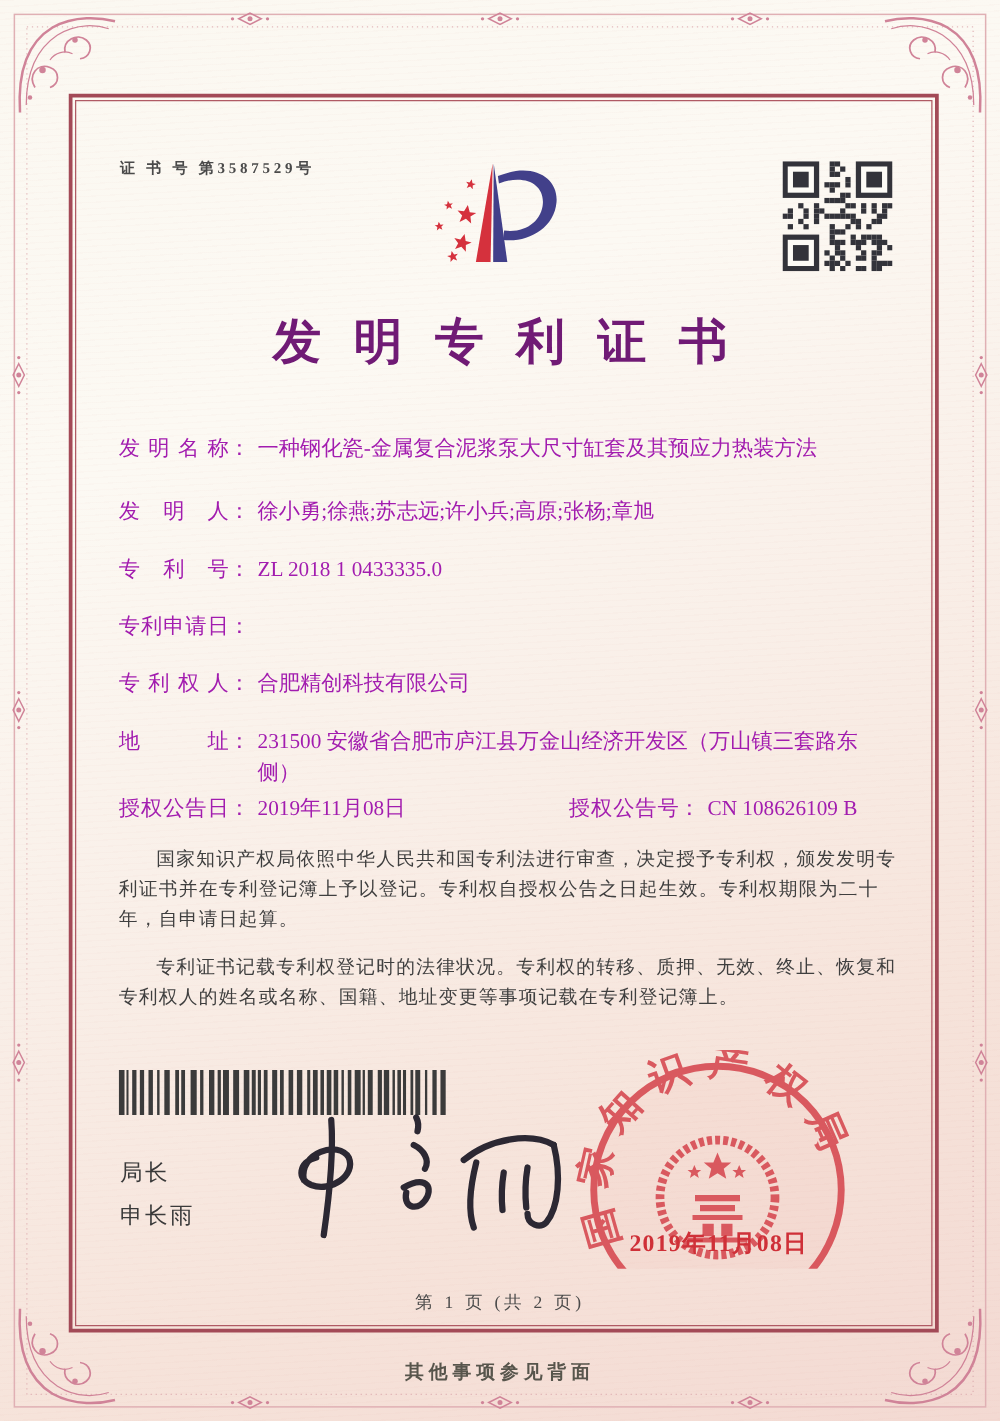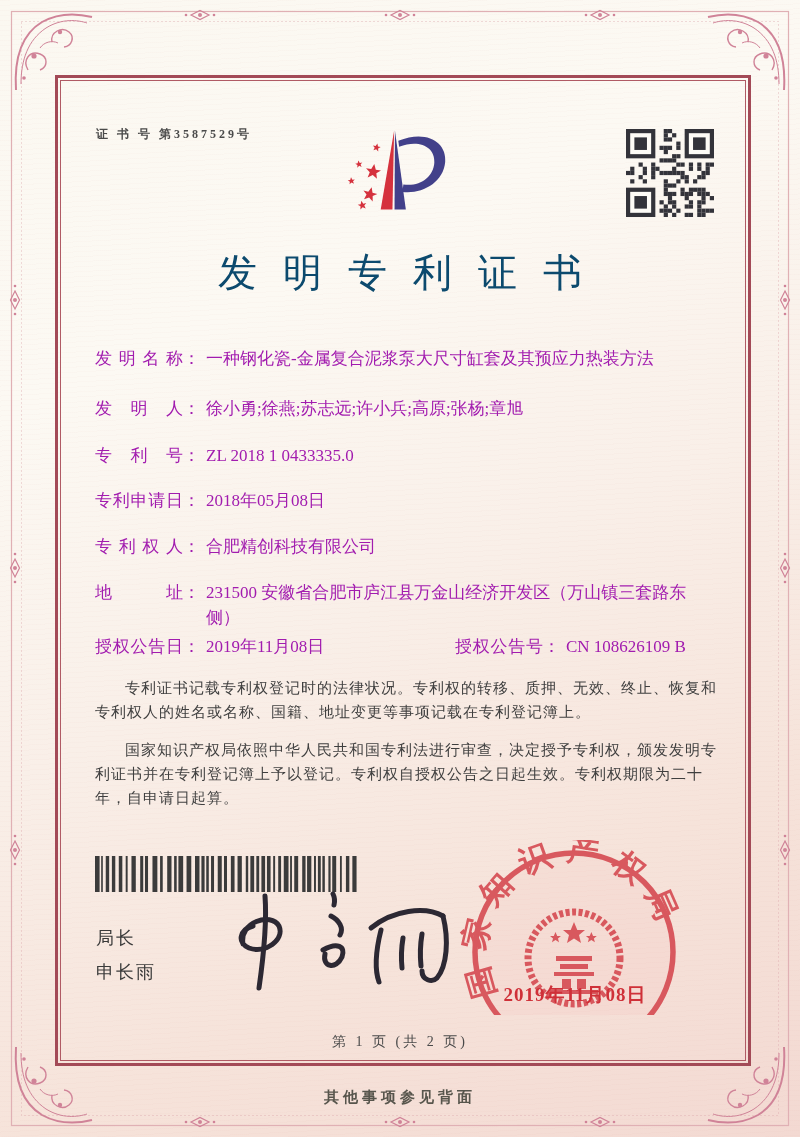--- a/index.html
+++ b/index.html
@@ -10,21 +10,21 @@
   }
   .texture{position:absolute;inset:0;pointer-events:none;opacity:.45;
     background:repeating-linear-gradient(177deg, rgba(213,146,138,.07) 0 1px, transparent 1px 5px);}
   .lace{position:absolute;inset:0;pointer-events:none;}
   .inner-frame{position:absolute;left:55px;top:75px;width:690px;height:985px;border:3px solid #a34a57;}
   .inner-frame::before{content:"";position:absolute;inset:2px;border:1px solid #b05a64;}
   .cert-no{position:absolute;left:96px;top:126px;font-size:12px;color:#4a4a4a;letter-spacing:3px;font-weight:bold;}
   .logo{position:absolute;left:338px;top:116px;width:134px;height:110px;}
   .qr{position:absolute;left:626px;top:129px;width:88px;height:88px;}
   .title{position:absolute;left:0;top:246px;width:100%;text-align:center;
-    font-size:39px;font-weight:400;color:#0c4a6e;letter-spacing:26px;text-indent:26px;}
+    font-size:39px;font-weight:700;color:#701a75;letter-spacing:26px;text-indent:26px;}
   .row{position:absolute;left:95px;right:70px;display:flex;align-items:flex-start;
     font-size:17px;color:#a21caf;line-height:25px;}
   .lbl{display:inline-block;width:88px;text-align:justify;text-align-last:justify;flex:0 0 88px;}
   .col{flex:0 0 auto;padding-right:6px;}
   .val{flex:1 1 auto;}
   .val.narrow{max-width:505px;}
   .pair2{position:absolute;left:360px;top:0;display:flex;}
   .pair2 .lbl{width:88px;flex-basis:88px;}
   .paras{position:absolute;left:95px;right:76px;top:676px;font-size:15px;line-height:24px;color:#3f3f3f;}
   .paras p{margin:0;text-indent:2em;letter-spacing:1px;}
@@ -234,21 +234,20 @@
   <span class="val">徐小勇;徐燕;苏志远;许小兵;高原;张杨;章旭</span>
 </div>
 <div class="row" style="top:443px">
   <span class="lbl">专利号</span>
     <span class="col">：</span>
   <span class="val">ZL 2018 1 0433335.0</span>
 </div>
 <div class="row" style="top:488px">
   <span class="lbl">专利申请日</span>
     <span class="col">：</span>
-  <span class="val">2018年05月08日</span>
 </div>
 <div class="row" style="top:534px">
   <span class="lbl">专利权人</span>
     <span class="col">：</span>
   <span class="val">合肥精创科技有限公司</span>
 </div>
 <div class="row" style="top:580px">
   <span class="lbl">地址</span>
     <span class="col">：</span>
   <span class="val narrow">231500 安徽省合肥市庐江县万金山经济开发区（万山镇三套路东侧）</span>
@@ -258,22 +257,22 @@
     <span class="col">：</span>
   <span class="val">2019年11月08日</span>
   <span class="pair2">
     <span class="lbl">授权公告号</span>
       <span class="col">：</span>
     <span class="val">CN 108626109 B</span>
   </span>
 </div>
 
 <div class="paras">
+  <p>国家知识产权局依照中华人民共和国专利法进行审查，决定授予专利权，颁发发明专利证书并在专利登记簿上予以登记。专利权自授权公告之日起生效。专利权期限为二十年，自申请日起算。</p>
   <p>专利证书记载专利权登记时的法律状况。专利权的转移、质押、无效、终止、恢复和专利权人的姓名或名称、国籍、地址变更等事项记载在专利登记簿上。</p>
-  <p>国家知识产权局依照中华人民共和国专利法进行审查，决定授予专利权，颁发发明专利证书并在专利登记簿上予以登记。专利权自授权公告之日起生效。专利权期限为二十年，自申请日起算。</p>
 </div>
 
 <svg class="barcode" id="barcode" viewBox="0 0 272 36" preserveAspectRatio="none">
     <rect x="0" y="0" width="4.603503746727251" height="36" fill="#3b3b3b"></rect>
     <rect x="6.178479099496491" y="0" width="1.6292129913946674" height="36" fill="#3b3b3b"></rect>
     <rect x="10.75004612246996" y="0" width="3.418243535756247" height="36" fill="#3b3b3b"></rect>
     <rect x="16.884665762719077" y="0" width="3.4053862469295906" height="36" fill="#3b3b3b"></rect>
     <rect x="23.784325277332368" y="0" width="3.5426116199431066" height="36" fill="#3b3b3b"></rect>
     <rect x="30.68993379766584" y="0" width="1.953722337704954" height="36" fill="#3b3b3b"></rect>
     <rect x="36.4676531129366" y="0" width="4.320068939970838" height="36" fill="#3b3b3b"></rect>

